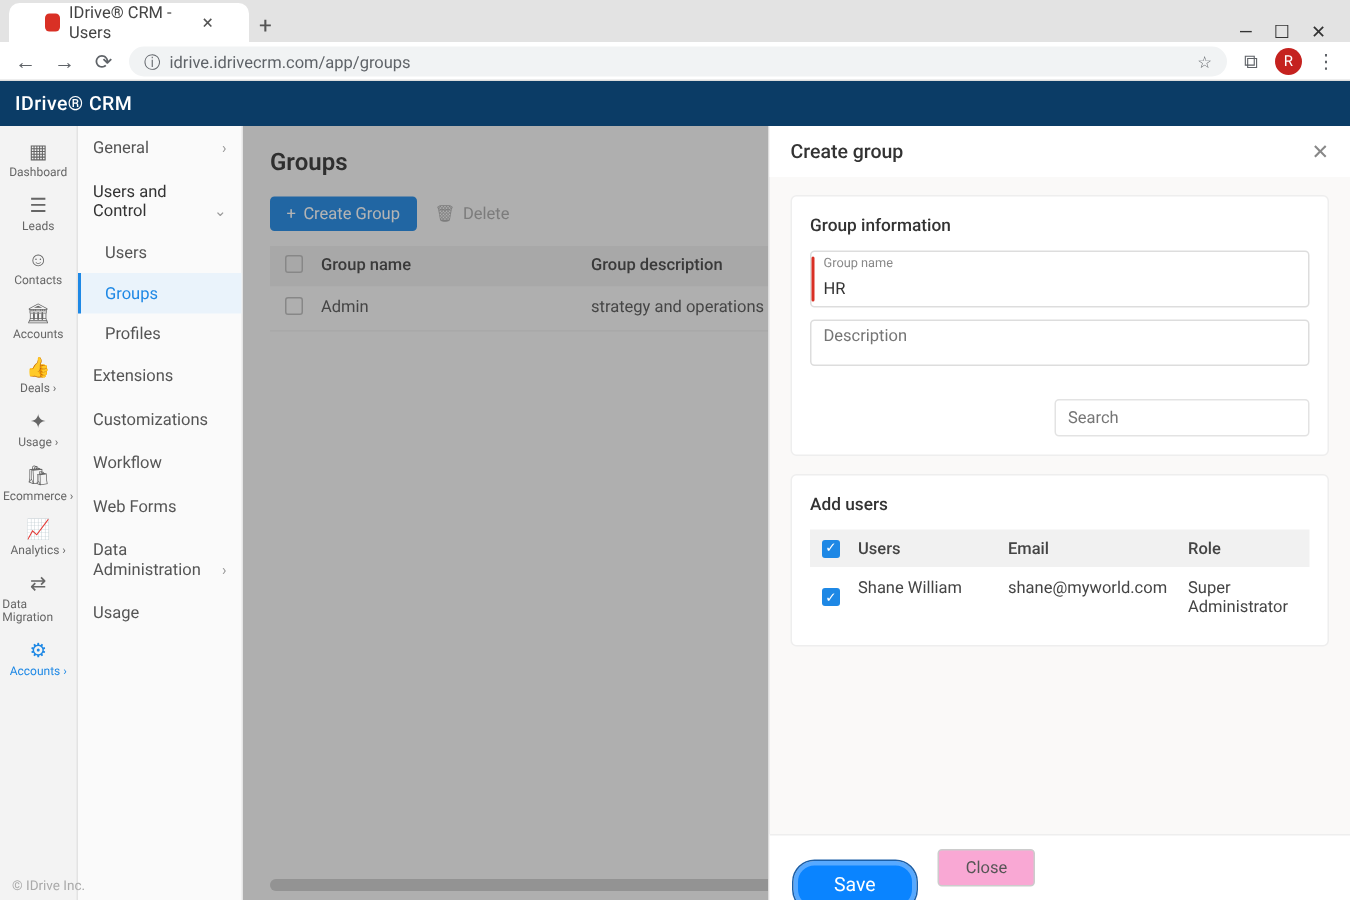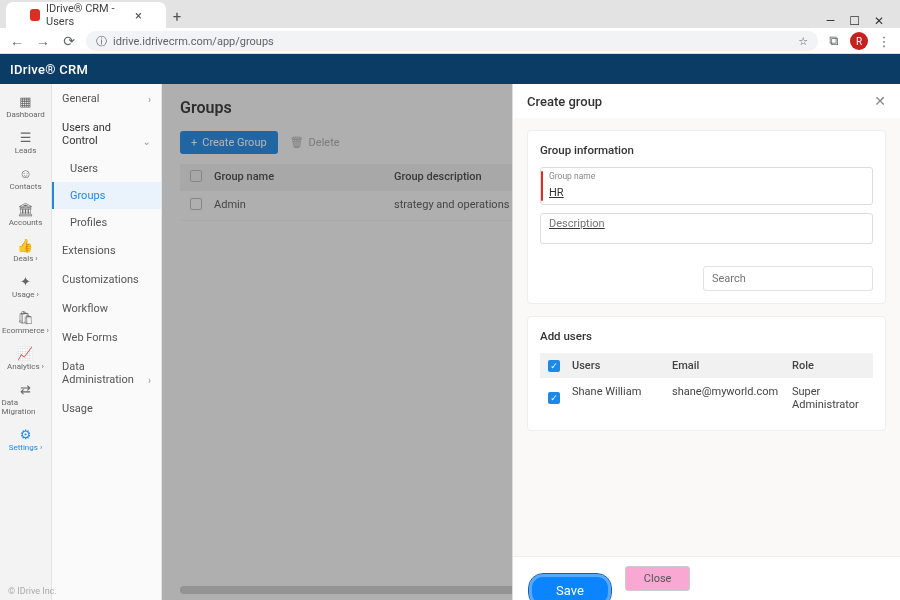--- a/index.html
+++ b/index.html
@@ -65,21 +65,21 @@
   .panel-head { height:34px; display:flex; align-items:center; justify-content:space-between; padding:0 14px; background:#fff; }
   .panel-head h2 { font-size:13px; color:#333; font-weight:500;}
   .panel-head .x { color:#888; font-size:14px;}
   .panel-body { flex:1; overflow:auto; padding:12px 14px;}
   .card { background:#fff; border:1px solid #eee; border-radius:4px; padding:12px; margin-bottom:12px;}
   .card-title { font-size:11.5px; color:#333; font-weight:500; margin-bottom:10px;}
   .fld { border:1px solid #ddd; border-radius:3px; padding:3px 8px 4px; margin-bottom:8px; position:relative;}
   .fld.focus { border-color:#ddd; }
   .fld.focus::before { content:""; position:absolute; left:0; top:3px; bottom:3px; width:2px; background:#d93025; border-radius:1px;}
   .fld .flabel { font-size:8.5px; color:#888; display:block;}
-  .fld input, .fld textarea { border:none; outline:none; width:100%; font-size:11px; color:#333; background:transparent; resize:none;text-decoration:underline;}
+  .fld input, .fld textarea { border:none; outline:none; width:100%; font-size:11px; color:#333; background:transparent; resize:none;}
   .fld textarea { height:18px; }
   .search-box { margin-left:auto; width:170px; }
   .search-row { display:flex; justify-content:flex-end; margin-top:22px;}
   .search-box input { width:100%; border:1px solid #e3e3e3; border-radius:3px; padding:5px 8px; font-size:11px; outline:none;}
 
   .utbl { width:100%; font-size:11px; color:#444;}
   .utbl .uhdr { display:flex; background:#f1f1f1; padding:6px 8px; font-weight:500;}
   .utbl .urow { display:flex; padding:7px 8px;}
   .utbl .uc-chk { width:24px; display:flex; align-items:center;}
   .utbl .uc-name{ width:100px;}
@@ -164,21 +164,21 @@
       <div class="mitem">
           <span class="ic">📈</span>
           <span class="lbl">Analytics ›</span>
         </div>
       <div class="mitem">
           <span class="ic">⇄</span>
           <span class="lbl">Data Migration</span>
         </div>
       <div class="mitem active">
           <span class="ic">⚙</span>
-          <span class="lbl">Settings ›</span>
+          <span class="lbl">Accounts ›</span>
         </div>
     </div>
 
     <div class="sub-sidebar">
       <div class="sec">
           <span>General</span>
           <span class="chev">›</span>
         </div>
       <div class="sec exp">
           <span>Users and Control</span>

